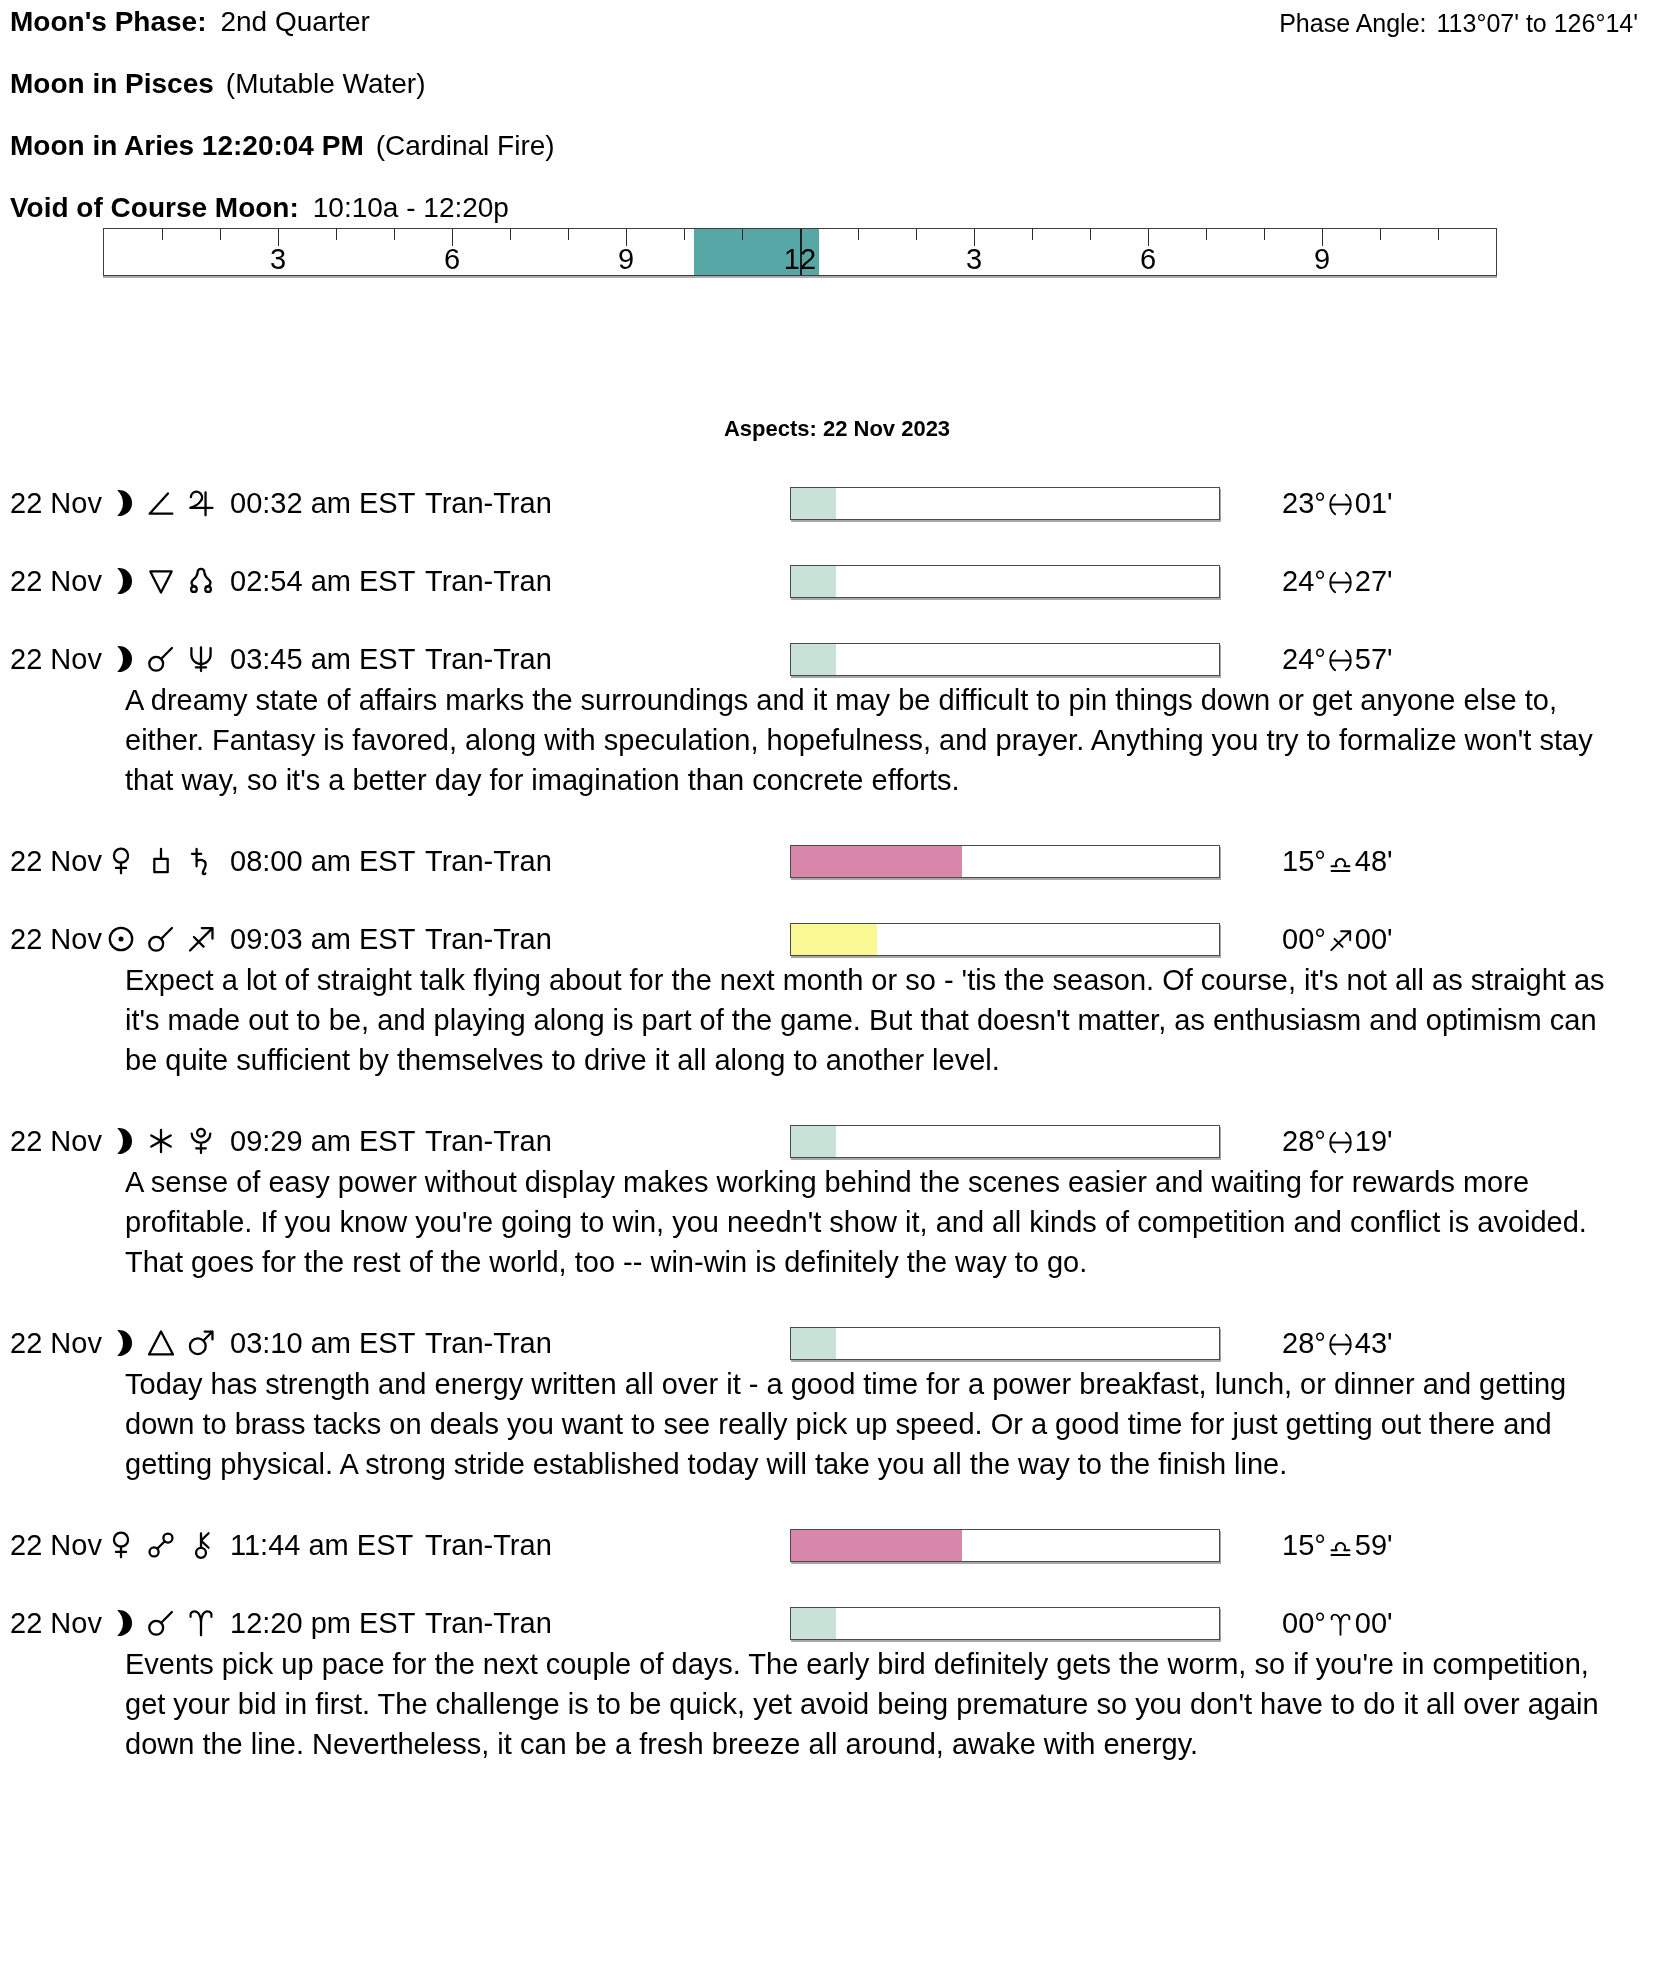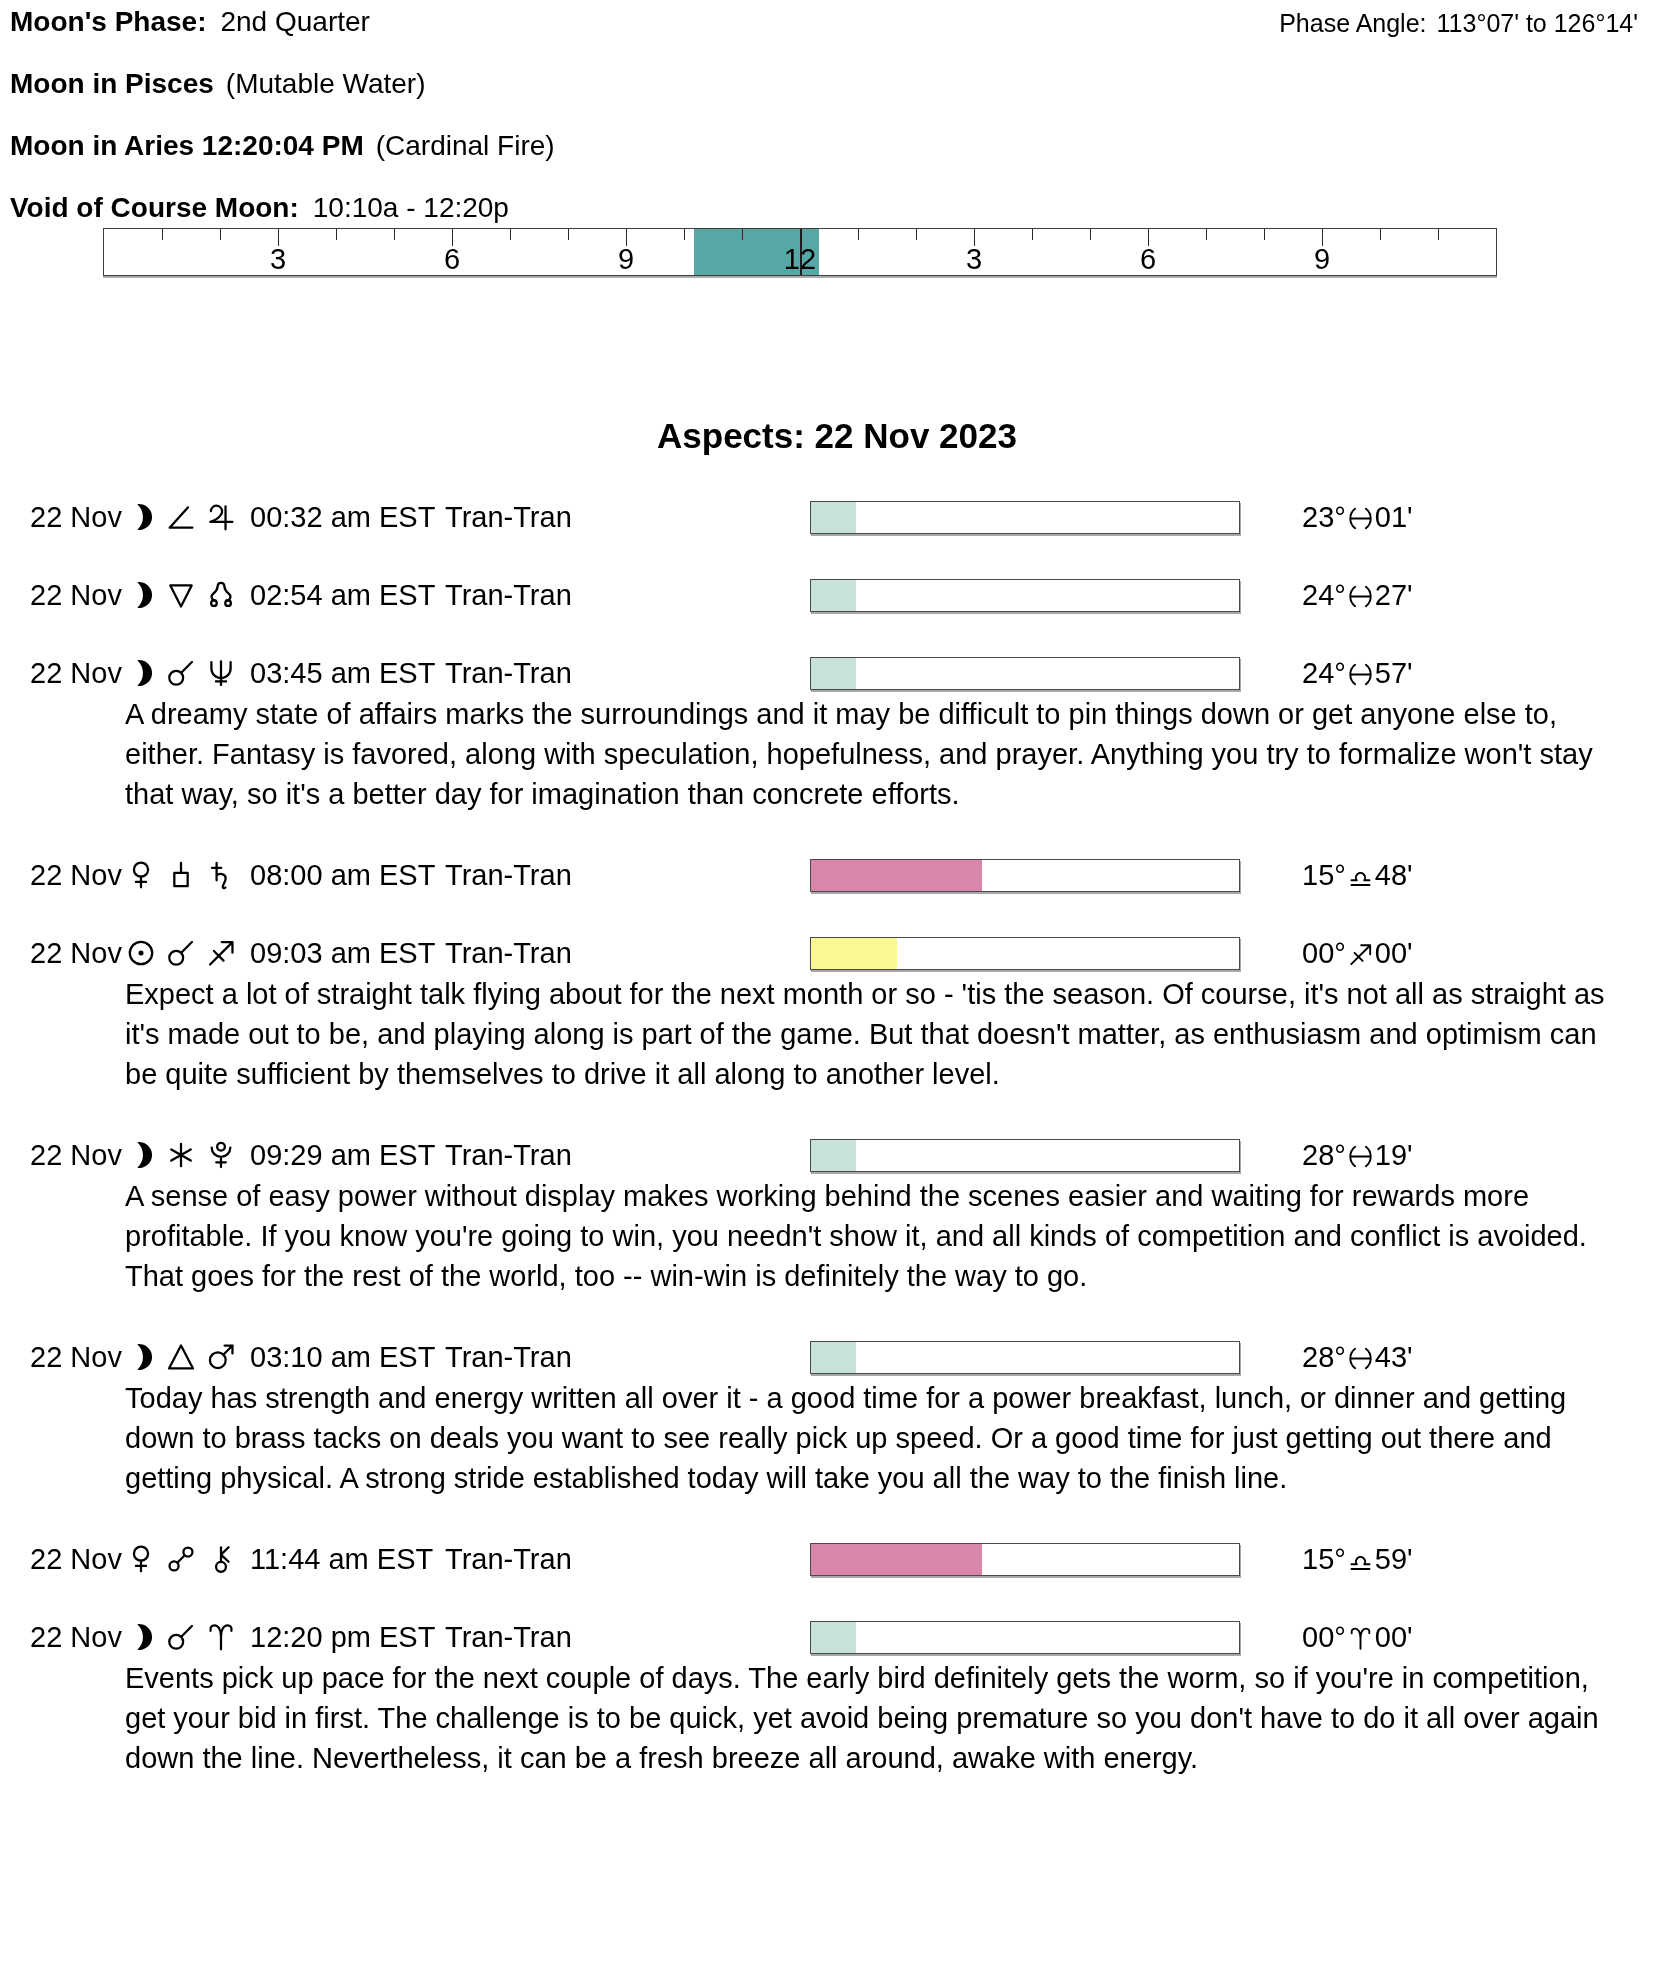--- a/index.html
+++ b/index.html
@@ -24,22 +24,22 @@
     border:1px solid #3e3e3e;background:#fff;box-shadow:0 2px 0 #ababab;}
   .band{position:absolute;top:0;bottom:0;}
   .tick{position:absolute;top:0;width:1px;background:#2c2c2c;}
   .tick.short{height:11px;}
   .tick.med{height:17px;}
   .noonline{position:absolute;top:0;bottom:0;width:2px;background:#1d1d1d;}
   .rlabel{position:absolute;bottom:1px;transform:translateX(-50%);
     font-size:29px;line-height:29px;}
 
   
-  .aspects-title{margin-top:140px;text-align:center;font-size:35px;font-weight:bold;}
-  .aspect-row{display:flex;align-items:center;height:34px;margin-top:44px;font-size:29px;padding-left:20px;}
+  .aspects-title{margin-top:140px;text-align:center;font-size:22px;font-weight:bold;}
+  .aspect-row{display:flex;align-items:center;height:34px;margin-top:44px;font-size:29px;}
   .c-date{width:95px;margin-left:10px;flex:none;}
   .c-sym{width:125px;flex:none;display:flex;align-items:center;gap:8px;}
   .c-sym svg{display:block;}
   .c-time{width:195px;flex:none;}
   .c-tran{width:130px;flex:none;}
   .c-sp{width:235px;flex:none;}
   .bar{position:relative;width:428px;height:31px;flex:none;border:1px solid #4a4a4a;
     background:#fff;box-shadow:1px 2px 0 #a8a8a8;}
   .bar-fill{position:absolute;top:0;bottom:0;left:0;}
   .c-deg{margin-left:62px;display:flex;align-items:center;white-space:nowrap;}

